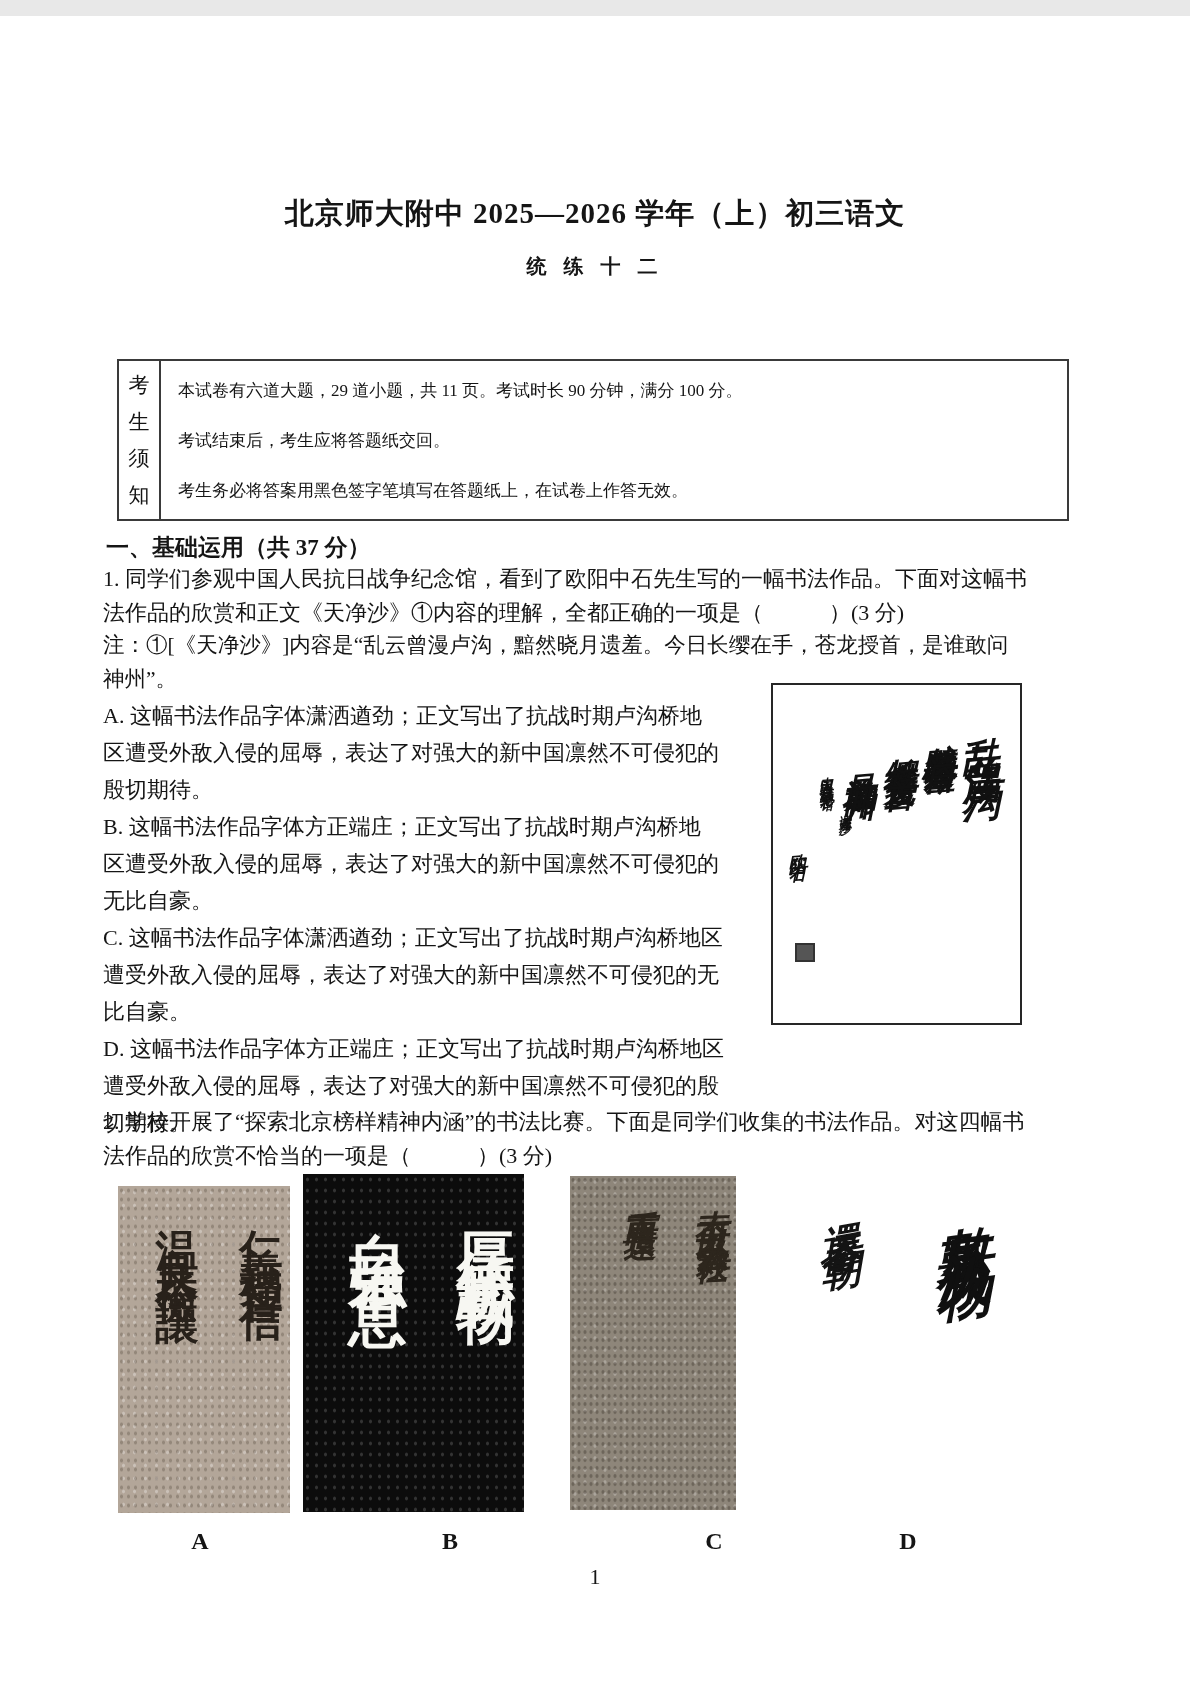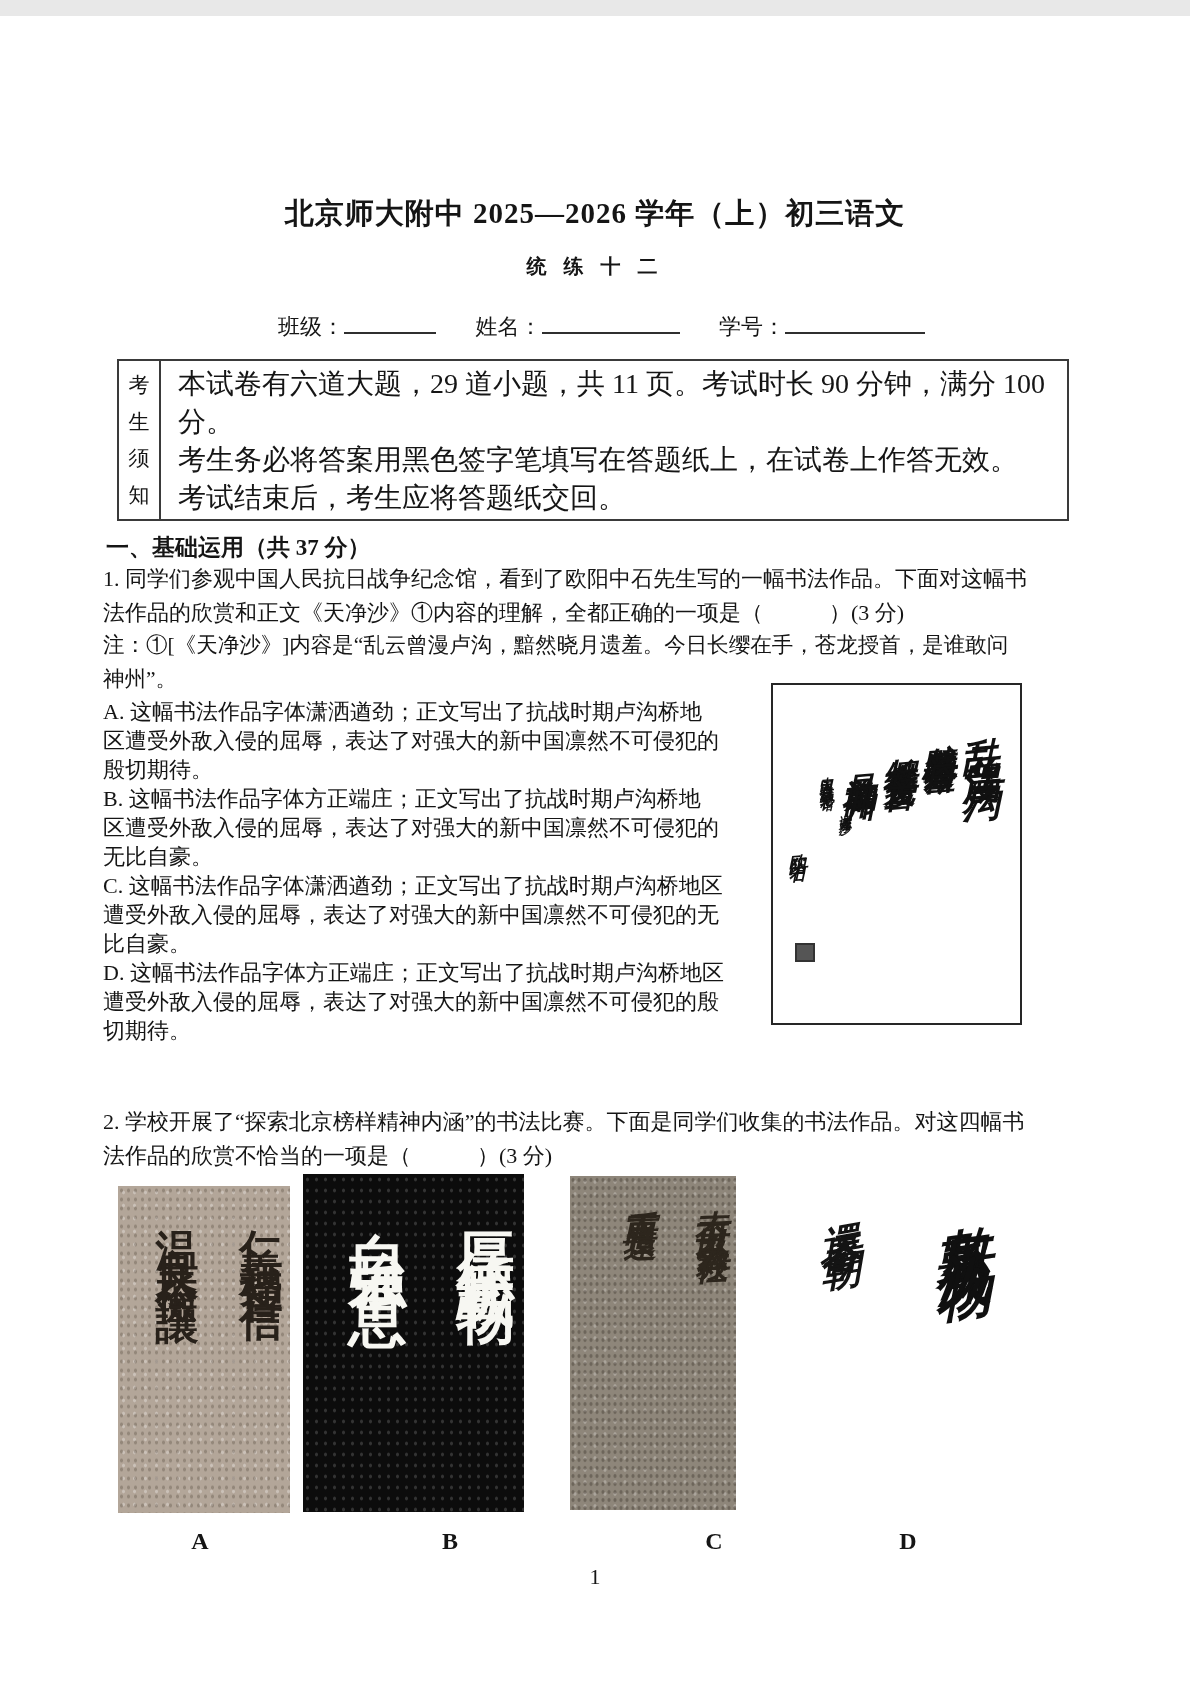--- a/index.html
+++ b/index.html
@@ -18,28 +18,28 @@
   .blank{display:inline-block;border-bottom:2px solid #2f2f2f;height:20px;
     vertical-align:baseline;}
   .blank.w1{width:92px;}  .blank.w2{width:138px;}  .blank.w3{width:140px;}
   
   .notice{position:absolute;left:117px;top:343px;width:948px;height:158px;
     border:2px solid #3a3a3a;display:flex;}
   .notice-side{width:40px;border-right:2px solid #3a3a3a;display:flex;
     flex-direction:column;justify-content:space-around;align-items:center;
     font-size:21px;padding:6px 0;}
   .notice-body{flex:1;display:flex;flex-direction:column;justify-content:space-around;
-    padding:4px 10px 4px 17px;font-size:28px;}
+    padding:4px 10px 4px 17px;font-size:17px;}
   
   .sec-head{position:absolute;left:106px;top:516px;font-size:23px;font-weight:bold;}
   .para{position:absolute;font-size:22px;line-height:33.5px;white-space:pre-line;}
   .q1-text{left:103px;top:546px;width:1000px;}
   .q1-note{left:103px;top:613px;width:1000px;font-size:21.5px;}
   .options{position:absolute;left:103px;top:681px;width:692px;}
-  .opt{font-size:22px;line-height:29px;white-space:pre-line;}
+  .opt{font-size:22px;line-height:37px;white-space:pre-line;}
   
   .art-frame{position:absolute;left:771px;top:667px;width:247px;height:338px;
     border:2px solid #262626;background:#fff;}
   .vcol{position:absolute;writing-mode:vertical-rl;text-orientation:upright;
     color:#111;font-weight:bold;}
   .cur{font-style:italic;transform:rotate(-2deg) skewY(-3deg);}
   .art-c1{right:16px;top:24px;font-size:38px;letter-spacing:9px;}
   .art-c2{right:60px;top:34px;font-size:32px;letter-spacing:3px;}
   .art-c3{right:100px;top:48px;font-size:32px;letter-spacing:3px;}
   .art-c4{right:140px;top:64px;font-size:32px;letter-spacing:3px;}
@@ -86,37 +86,32 @@
     font-size:22px;}
 </style>
 </head>
 <body>
 
 <div class="page">
 
   <div class="title">北京师大附中 2025—2026 学年（上）初三语文</div>
   <div class="subtitle">统 练 十 二</div>
 
-  <div class="meta">
-    <span class="fld"><span>班级：</span><span class="blank w1"></span></span>
-    <span class="fld"><span>姓名：</span><span class="blank w2"></span></span>
-    <span class="fld"><span>学号：</span><span class="blank w3"></span></span>
-  </div>
 
   <div class="notice">
     <div class="notice-side">
       <span>考</span>
       <span>生</span>
       <span>须</span>
       <span>知</span>
     </div>
     <div class="notice-body">
       <div>本试卷有六道大题，29 道小题，共 11 页。考试时长 90 分钟，满分 100 分。</div>
+      <div>考试结束后，考生应将答题纸交回。</div>
       <div>考生务必将答案用黑色签字笔填写在答题纸上，在试卷上作答无效。</div>
-      <div>考试结束后，考生应将答题纸交回。</div>
     </div>
   </div>
 
   <div class="sec-head">一、基础运用（共 37 分）</div>
 
   <div class="para q1-text">1. 同学们参观中国人民抗日战争纪念馆，看到了欧阳中石先生写的一幅书法作品。下面对这幅书
 法作品的欣赏和正文《天净沙》①内容的理解，全都正确的一项是（　　　）(3 分)</div>
   <div class="para q1-note">注：①[《天净沙》]内容是“乱云曾漫卢沟，黯然晓月遗羞。今日长缨在手，苍龙授首，是谁敢问
 神州”。</div>
 

